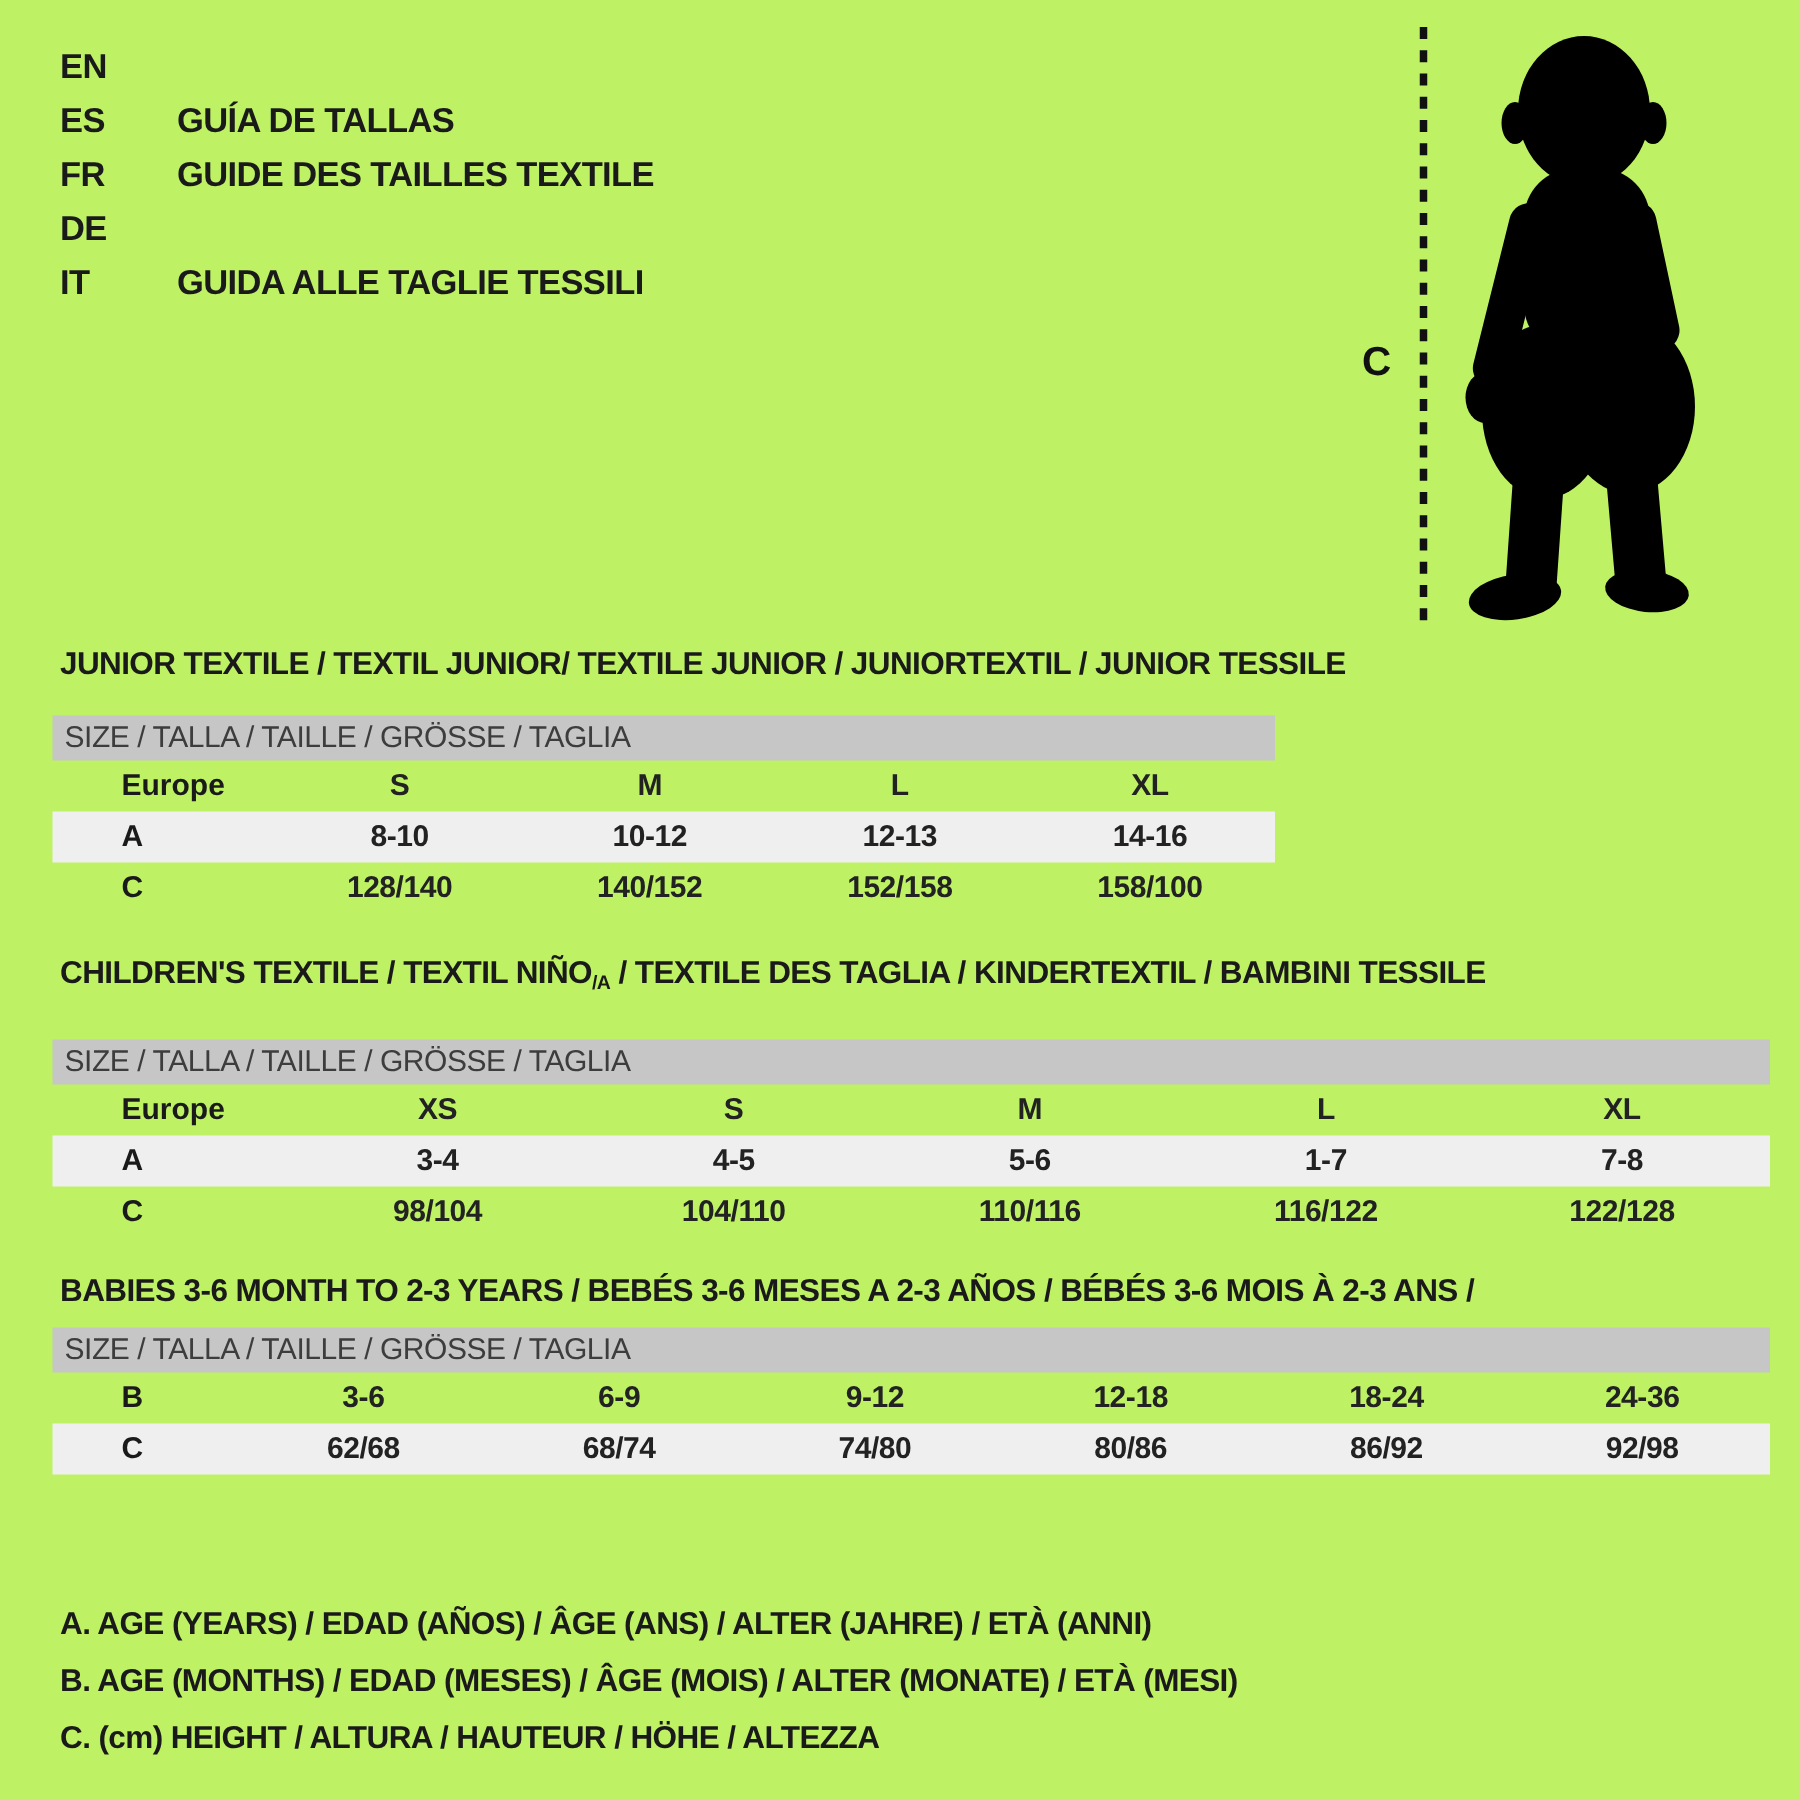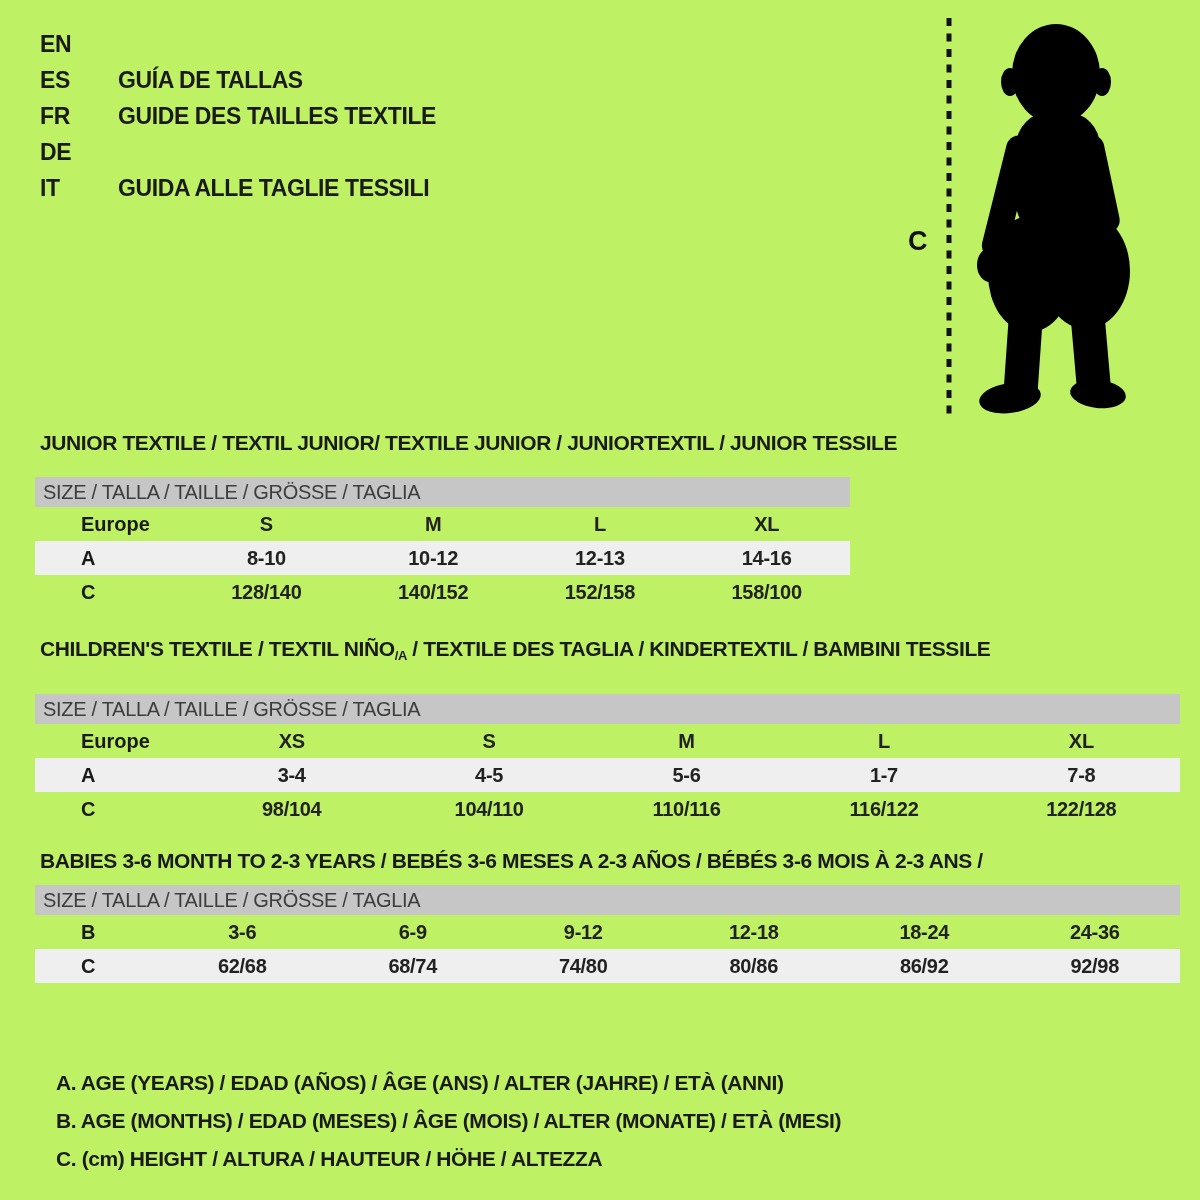--- a/index.html
+++ b/index.html
@@ -36,21 +36,21 @@
             font-size:20px;font-weight:normal;padding-left:8px;letter-spacing:-0.3px;}
   .trow{display:flex;align-items:center;height:34px;font-size:20px;font-weight:bold;}
   .trow.shaded{background:#efefef;}
   .tlabel{padding-left:8px;margin-left:38px;}
   #sec-junior .tlabel{width:102px;}
   #sec-children .tlabel{width:112px;}
   #sec-babies .tlabel{width:76px;}
   .tval{flex:1;text-align:center;color:#222;letter-spacing:-0.3px;}
 
   
-  .footnotes{position:absolute;left:56px;top:1064px;}
+  .footnotes{position:absolute;left:40px;top:1064px;}
   .footnote-line{font-size:21px;line-height:38px;font-weight:bold;letter-spacing:-0.4px;white-space:nowrap;}
 </style>
 </head>
 <body>
 
 <div class="page">
 
   <div class="lang-header">
     <div class="lang-row">
       <span class="lang-code">EN</span>

